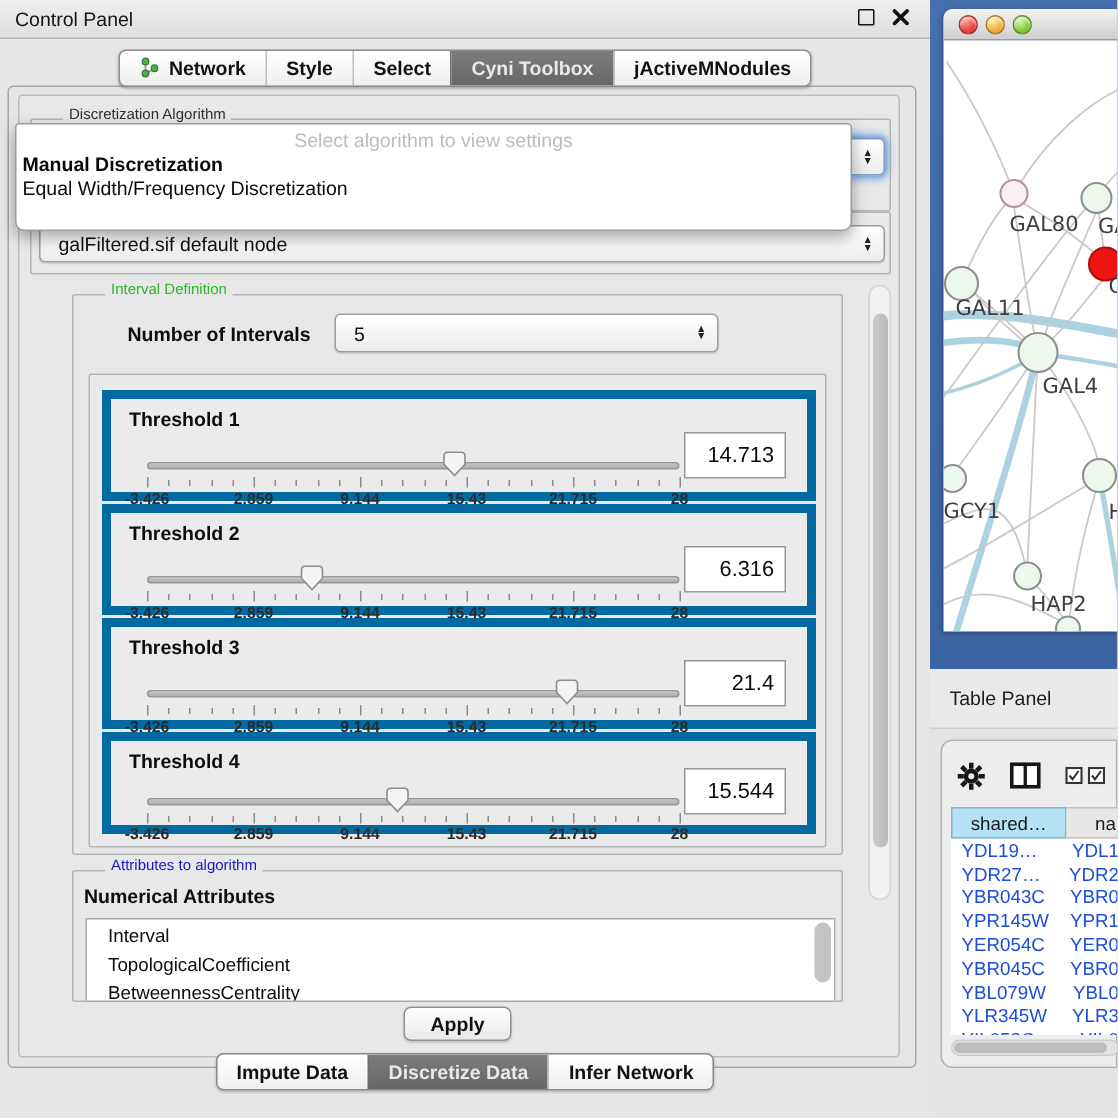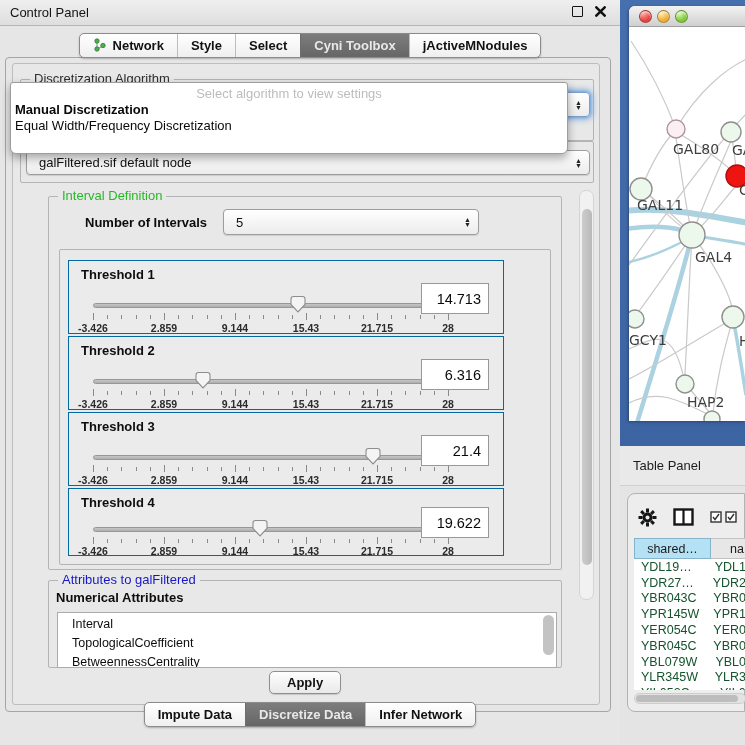--- a/index.html
+++ b/index.html
@@ -20,38 +20,38 @@
   
   .seg { display:flex; border:1px solid #8b8b8b; border-radius:5px; overflow:hidden; background:linear-gradient(#ffffff,#efefef); box-shadow:0 1px 2px rgba(0,0,0,.25); }
   .seg-item { padding:4px 13px; font-size:13px; font-weight:bold; color:#111; border-left:1px solid #bdbdbd; display:flex; align-items:center; gap:6px; white-space:nowrap; }
   .seg-item:first-child { border-left:none; }
   .seg-item.selected { background:linear-gradient(#7d7d7d,#666666); color:#e9e9e9; border-left-color:#6d6d6d; }
   #top-tabs { left:0; top:33px; width:620px; display:flex; justify-content:center; z-index:5; }
   #bottom-tabs { left:0; top:702px; width:620px; display:flex; justify-content:center; z-index:5; }
 
   
   .tborder { position:absolute; border:1px solid #b4b4b4; border-radius:2px; }
-  .tlegend { position:absolute; top:-9px; left:9px; background:#e8e8e8; padding:0 4px; font-size:13px; white-space:nowrap; }
+  .tlegend { position:absolute; top:-9px; left:21px; background:#e8e8e8; padding:0 4px; font-size:10px; white-space:nowrap; }
   .tlegend.green { color:#28b828; }
   .tlegend.blue { color:#1717c8; }
   .tlegend.dark { color:#2e2e2e; }
 
   
   .combo { position:absolute; background:linear-gradient(#ffffff,#ececec); border:1px solid #9d9d9d; border-radius:4px; height:25px; display:flex; align-items:center; font-size:13px; color:#111; padding:0 22px 0 12px; box-shadow:0 1px 1px rgba(0,0,0,.12); }
   .combo .arrows { position:absolute; right:7px; top:50%; transform:translateY(-50%); display:flex; flex-direction:column; align-items:center; line-height:5px; font-size:7px; color:#222; }
   .combo.focus-ring { box-shadow:0 0 6px 2px #77a5dd, 0 0 2px 1px #9ec2ec; border-color:#7d9fc7; }
 
   
   #algo-popup { left:10px; top:82px; width:558px; height:72px; background:#fff; border:1px solid #9d9d9d; border-radius:3px 3px 6px 6px; box-shadow:0 4px 10px rgba(0,0,0,.35); z-index:9; }
   #algo-popup .hint { text-align:center; color:#bcbcbc; font-size:13px; padding-top:3px; }
   #algo-popup .opt { font-size:13px; color:#0a0a0a; padding:1px 0 0 4px; white-space:nowrap; }
   #algo-popup .opt.bold { font-weight:bold; }
 
   
-  .tpanel { position:absolute; left:8px; width:436px; height:74px; border:1px solid #0369a1; background:#ebebeb; }
+  .tpanel { position:absolute; left:8px; width:476px; height:74px; border:6px solid #0369a1; background:#ebebeb; }
   .tpanel .tp-label { position:absolute; left:12px; top:6px; font-size:13px; font-weight:bold; color:#0d0d0d; }
   .slider-zone { position:absolute; left:24px; top:0; width:355px; height:74px; }
   .track { position:absolute; left:0; right:0; top:42px; height:5px; background:linear-gradient(#c6c6c6,#aeaeae); border:1px solid #979797; border-radius:3px; }
   .thumb { position:absolute; top:34px; transform:translateX(-50%); }
   .ticks { position:absolute; left:0; width:100%; top:52px; height:8px; }
   .tick { position:absolute; width:1px; height:4px; top:2px; background:#8a8a8a; }
   .tick.major { height:7px; top:0; }
   .scale { position:absolute; left:0; width:100%; top:61px; height:12px; font-size:10.5px; font-weight:bold; color:#2b2b2b; }
   .scale span { position:absolute; transform:translateX(-50%); white-space:nowrap; }
   .p0{left:0}.p1{left:20%}.p2{left:40%}.p3{left:60%}.p4{left:80%}.p5{left:100%}
@@ -78,21 +78,21 @@
   .tl.green { background:radial-gradient(circle at 35% 30%, #d2f5a8, #7fc939 60%); }
 
   #table-panel-header { left:620px; top:446px; width:125px; height:40px; background:#e9e9e9; border-bottom:1px solid #cfcfcf; display:flex; align-items:center; padding-left:13px; font-size:13px; color:#1d1d1d; }
   #table-panel-body { left:627px; top:493px; width:118px; height:219px; background:#ededed; border:1px solid #b2b2b2; border-radius:8px 0 0 8px; }
   #tp-toolbar { position:absolute; left:10px; top:10px; width:100%; height:26px; display:flex; align-items:center; gap:16px; }
   .cbx { display:flex; gap:3px; }
   #tp-table { position:absolute; left:6px; top:44px; width:112px; height:152px; overflow:hidden; background:#fff; }
   #tp-head { display:flex; height:21px; font-size:12.5px; color:#1a1a1a; }
   #tp-head .h1 { width:77px; background:#b5e1f4; border:1px solid #85b4cb; display:flex; align-items:center; justify-content:center; }
   #tp-head .h2 { flex:1; background:#e7e7e7; border:1px solid #c2c2c2; border-left:none; display:flex; align-items:center; padding-left:19px; }
-  .trow { display:flex; height:15.8px; font-size:12.5px; color:#14532d; background:#fff;text-align:right; }
+  .trow { display:flex; height:15.8px; font-size:12.5px; color:#1d4ed8; background:#fff;text-align:right; }
   .trow .c1 { width:77px; padding-left:7px; display:flex; align-items:center; }
   .trow .c2 { flex:1; padding-left:9px; display:flex; align-items:center; }
   #tp-hscroll { position:absolute; left:6px; top:199px; width:112px; height:11px; background:#e3e3e3; border:1px solid #cdcdcd; border-radius:6px; }
   #tp-hscroll div { position:absolute; left:1px; top:1px; width:102px; height:7px; background:#bdbdbd; border-radius:5px; }
 </style>
 </head>
 <body>
 
 <div class="abs" id="control-panel">
 
@@ -357,27 +357,27 @@
             </div>
           <div class="scale" style="top:56px;">
             <span class="p0">-3.426</span>
               <span class="p1">2.859</span>
               <span class="p2">9.144</span>
               <span class="p3">15.43</span>
               <span class="p4">21.715</span>
               <span class="p5">28</span>
           </div>
         </div>
-        <div class="valbox" style="top:18px;">19.622</div>
+        <div class="valbox" style="top:18px;">15.544</div>
       </div>
     </div>
   </div>
 
   <div class="tborder" style="left:48px; top:580px; width:514px; height:88px;">
-    <span class="tlegend blue">Attributes to galFiltered</span>
+    <span class="tlegend blue">Attributes to algorithm</span>
     <div style="position:absolute; left:7px; top:9px; font-size:13px; font-weight:bold; color:#0d0d0d;">Numerical Attributes</div>
     <div id="attr-list">
       <div>Interval</div>
       <div>TopologicalCoefficient</div>
       <div>BetweennessCentrality</div>
       <div id="attr-scroll"></div>
     </div>
   </div>
 
   <button class="mac-btn" style="left:269px; top:671px;">Apply</button>

